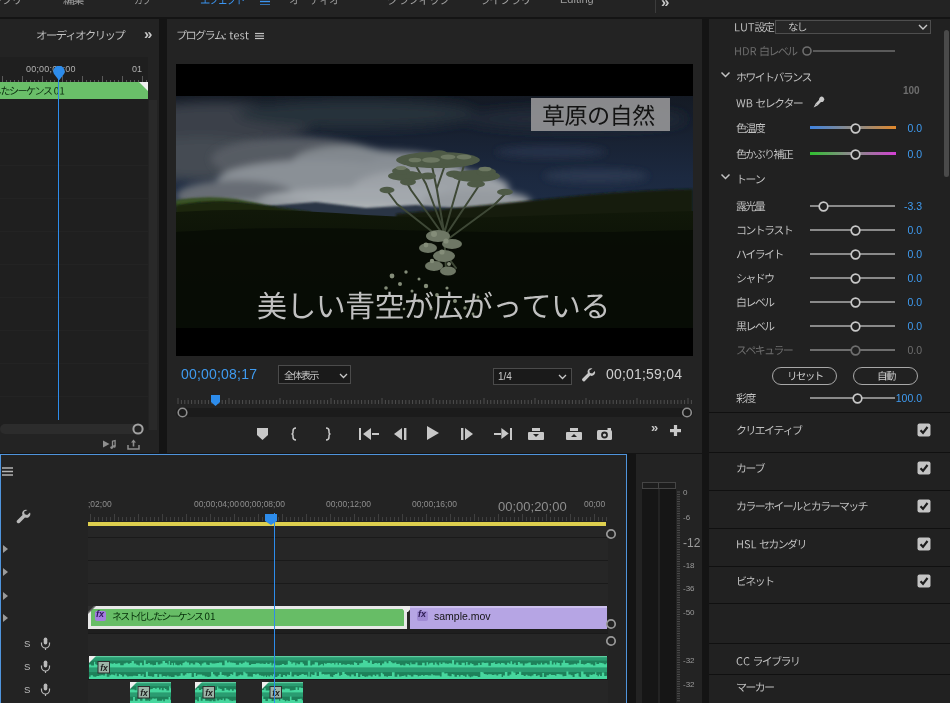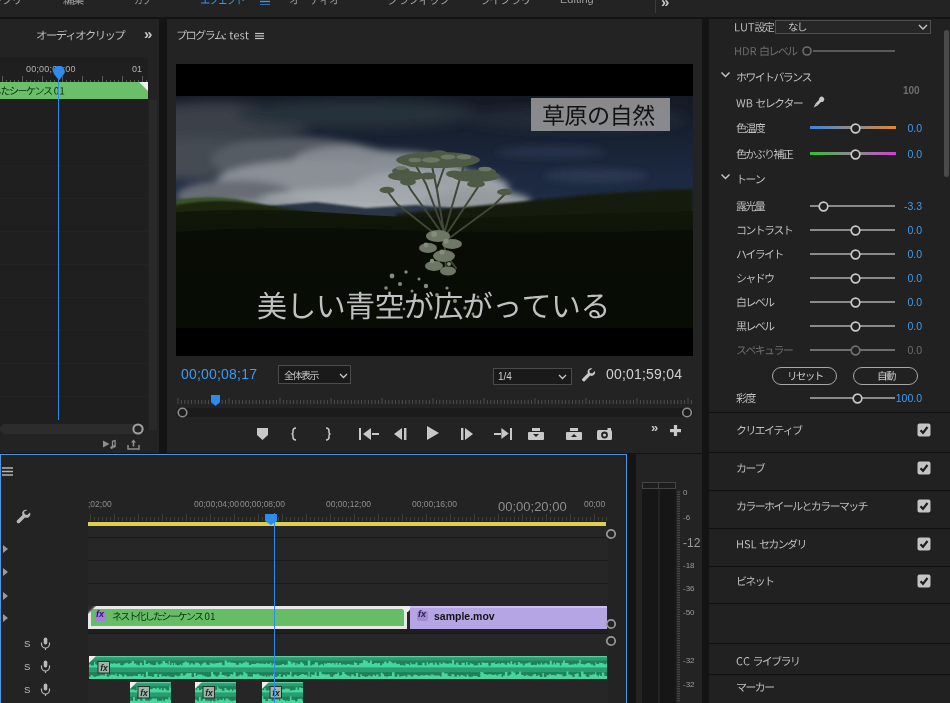--- a/index.html
+++ b/index.html
@@ -697,21 +697,21 @@
 <svg style="position:absolute;left:112px;top:610px;overflow:visible" width="160" height="14">
       <path d="M8.7 -1.3L9.3 -2.0C8.3 -2.6 7.8 -3.0 6.9 -3.5L6.3 -2.9C7.3 -2.4 7.9 -2.0 8.7 -1.3ZM8.3 -6.0L7.8 -6.5C7.6 -6.5 7.4 -6.5 7.1 -6.5L5.5 -6.5L5.5 -7.1C5.5 -7.4 5.5 -7.8 5.5 -8.0L4.6 -8.0C4.7 -7.8 4.7 -7.4 4.7 -7.1L4.7 -6.5L2.7 -6.5C2.4 -6.5 1.8 -6.5 1.5 -6.5L1.5 -5.7C1.8 -5.7 2.4 -5.7 2.7 -5.7C3.2 -5.7 6.4 -5.7 6.9 -5.7C6.5 -5.3 5.7 -4.5 4.8 -3.9C3.9 -3.3 2.7 -2.7 0.8 -2.2L1.3 -1.5C2.6 -1.9 3.7 -2.3 4.7 -2.9L4.6 -0.7C4.6 -0.3 4.6 0.1 4.6 0.4L5.5 0.4C5.5 0.1 5.4 -0.3 5.4 -0.7L5.5 -3.4C6.4 -4.0 7.2 -4.9 7.7 -5.5C7.9 -5.6 8.1 -5.9 8.3 -6.0ZM16.2 -6.7L15.7 -7.1C15.5 -7.0 15.3 -7.0 14.9 -7.0C14.6 -7.0 11.5 -7.0 11.1 -7.0C10.8 -7.0 10.2 -7.0 10.1 -7.1L10.1 -6.2C10.2 -6.2 10.7 -6.2 11.1 -6.2C11.4 -6.2 14.6 -6.2 15 -6.2C14.7 -5.4 14 -4.2 13.3 -3.4C12.3 -2.3 10.8 -1.1 9.2 -0.5L9.8 0.2C11.3 -0.5 12.7 -1.6 13.7 -2.7C14.8 -1.8 15.8 -0.6 16.5 0.3L17.2 -0.3C16.5 -1.1 15.3 -2.4 14.3 -3.3C15 -4.2 15.6 -5.4 15.9 -6.2C16 -6.4 16.1 -6.6 16.2 -6.7ZM19.8 -0.9C19.8 -0.5 19.8 -0.0 19.7 0.3L20.7 0.3C20.6 -0.0 20.6 -0.6 20.6 -0.9L20.6 -4.2C21.7 -3.8 23.4 -3.2 24.5 -2.6L24.9 -3.4C23.8 -4.0 21.9 -4.7 20.6 -5.1L20.6 -6.7C20.6 -7.0 20.6 -7.4 20.7 -7.7L19.7 -7.7C19.8 -7.4 19.8 -7.0 19.8 -6.7C19.8 -5.9 19.8 -1.4 19.8 -0.9ZM33.2 -6.5C32.5 -5.8 31.3 -5.0 30.2 -4.4L30.2 -8.2L29.5 -8.2L29.5 -0.8C29.5 0.4 29.8 0.7 30.8 0.7C31.1 0.7 32.6 0.7 32.9 0.7C33.9 0.7 34.2 0.1 34.3 -1.6C34.1 -1.6 33.8 -1.7 33.6 -1.9C33.5 -0.4 33.4 -0.1 32.9 -0.1C32.5 -0.1 31.2 -0.1 30.9 -0.1C30.3 -0.1 30.2 -0.2 30.2 -0.7L30.2 -3.7C31.5 -4.3 32.8 -5.1 33.8 -5.9ZM27.7 -8.2C27.1 -6.7 26 -5.1 24.8 -4.2C25 -4.0 25.2 -3.6 25.3 -3.4C25.7 -3.8 26.2 -4.3 26.6 -4.9L26.6 0.8L27.3 0.8L27.3 -5.9C27.8 -6.6 28.2 -7.3 28.5 -8.0ZM36.2 -7.8L35.2 -7.8C35.2 -7.5 35.3 -7.2 35.3 -6.8C35.3 -5.7 35.2 -3.2 35.2 -1.7C35.2 -0.1 36.2 0.5 37.6 0.5C39.8 0.5 41.1 -0.8 41.8 -1.7L41.2 -2.4C40.5 -1.3 39.5 -0.3 37.6 -0.3C36.7 -0.3 36 -0.7 36 -1.8C36 -3.3 36.1 -5.7 36.1 -6.8C36.1 -7.1 36.1 -7.5 36.2 -7.8ZM46.4 -4.8L46.4 -4.1C47 -4.2 47.6 -4.2 48.2 -4.2C48.8 -4.2 49.4 -4.1 49.9 -4.1L49.9 -4.8C49.4 -4.9 48.8 -4.9 48.2 -4.9C47.6 -4.9 46.9 -4.9 46.4 -4.8ZM46.6 -2.4L45.8 -2.5C45.8 -2.0 45.7 -1.7 45.7 -1.3C45.7 -0.3 46.5 0.2 48.1 0.2C48.9 0.2 49.5 0.1 50 0.1L50.1 -0.8C49.5 -0.6 48.8 -0.6 48.1 -0.6C46.7 -0.6 46.4 -1.0 46.4 -1.5C46.4 -1.8 46.5 -2.1 46.6 -2.4ZM43.2 -6.2C42.9 -6.2 42.5 -6.2 42 -6.3L42 -5.5C42.4 -5.5 42.8 -5.5 43.2 -5.5C43.5 -5.5 43.8 -5.5 44.1 -5.5C44 -5.1 44 -4.7 43.9 -4.4C43.5 -3.0 42.8 -1.0 42.2 0.1L43.1 0.4C43.6 -0.7 44.3 -2.8 44.6 -4.2C44.7 -4.7 44.9 -5.1 44.9 -5.6C45.6 -5.6 46.4 -5.8 47 -5.9L47 -6.7C46.4 -6.5 45.8 -6.4 45.1 -6.3L45.2 -7.1C45.3 -7.3 45.4 -7.7 45.4 -7.9L44.5 -8.0C44.5 -7.7 44.5 -7.4 44.4 -7.1C44.4 -6.9 44.4 -6.6 44.3 -6.2C43.9 -6.2 43.5 -6.2 43.2 -6.2ZM52.2 -7.7L51.8 -7.0C52.4 -6.7 53.4 -6.0 53.9 -5.6L54.4 -6.3C54 -6.6 52.8 -7.4 52.2 -7.7ZM50.7 -0.5L51.2 0.3C52.1 0.1 53.5 -0.4 54.5 -1.0C56.1 -1.9 57.5 -3.2 58.3 -4.5L57.9 -5.4C57 -4.0 55.7 -2.6 54.1 -1.7C53.1 -1.1 51.8 -0.7 50.7 -0.5ZM50.7 -5.4L50.3 -4.8C50.9 -4.4 52 -3.7 52.4 -3.4L52.9 -4.1C52.5 -4.4 51.3 -5.1 50.7 -5.4ZM58.4 -4.3L58.4 -3.4C58.7 -3.4 59.3 -3.4 59.8 -3.4C60.6 -3.4 64.5 -3.4 65.3 -3.4C65.8 -3.4 66.2 -3.4 66.4 -3.4L66.4 -4.3C66.2 -4.3 65.8 -4.3 65.3 -4.3C64.5 -4.3 60.5 -4.3 59.8 -4.3C59.2 -4.3 58.7 -4.3 58.4 -4.3ZM69.7 -7.7L68.8 -7.9C68.7 -7.7 68.7 -7.4 68.6 -7.1C68.5 -6.7 68.3 -6.2 68 -5.7C67.7 -5.1 67 -4.1 66.3 -3.6L67 -3.1C67.6 -3.6 68.3 -4.5 68.7 -5.2L71.3 -5.2C71.1 -2.7 70.1 -1.4 69.1 -0.7C68.9 -0.5 68.5 -0.3 68.3 -0.2L69.1 0.4C70.8 -0.7 72 -2.4 72.1 -5.2L73.8 -5.2C74 -5.2 74.4 -5.2 74.8 -5.2L74.8 -6.1C74.5 -6.0 74.1 -6.0 73.8 -6.0L69.1 -6.0C69.2 -6.4 69.4 -6.7 69.5 -7.0C69.5 -7.2 69.6 -7.5 69.7 -7.7ZM76.1 -7.3L75.5 -6.7C76.2 -6.2 77.5 -5.2 78 -4.6L78.6 -5.3C78.1 -5.8 76.8 -6.9 76.1 -7.3ZM75.2 -0.6L75.7 0.2C77.4 -0.1 78.7 -0.7 79.7 -1.4C81.2 -2.3 82.3 -3.7 83 -4.9L82.5 -5.8C82 -4.5 80.8 -3.1 79.2 -2.1C78.3 -1.5 77 -0.9 75.2 -0.6ZM90 -6.7L89.5 -7.1C89.3 -7.0 89.1 -7.0 88.7 -7.0C88.4 -7.0 85.3 -7.0 84.9 -7.0C84.6 -7.0 84 -7.0 83.9 -7.1L83.9 -6.2C84 -6.2 84.5 -6.2 84.9 -6.2C85.2 -6.2 88.4 -6.2 88.8 -6.2C88.5 -5.4 87.8 -4.2 87.1 -3.4C86.1 -2.3 84.6 -1.1 83 -0.5L83.6 0.2C85.1 -0.5 86.5 -1.6 87.5 -2.7C88.6 -1.8 89.6 -0.6 90.3 0.3L91 -0.3C90.3 -1.1 89.1 -2.4 88.1 -3.3C88.8 -4.2 89.4 -5.4 89.8 -6.2C89.8 -6.4 89.9 -6.6 90 -6.7ZM95.2 0.1C96.6 0.1 97.5 -1.1 97.5 -3.7C97.5 -6.2 96.6 -7.5 95.2 -7.5C93.8 -7.5 92.9 -6.2 92.9 -3.7C92.9 -1.1 93.8 0.1 95.2 0.1ZM95.2 -0.6C94.4 -0.6 93.8 -1.5 93.8 -3.7C93.8 -5.8 94.4 -6.7 95.2 -6.7C96 -6.7 96.6 -5.8 96.6 -3.7C96.6 -1.5 96 -0.6 95.2 -0.6ZM98.9 0.0L102.9 0.0L102.9 -0.8L101.4 -0.8L101.4 -7.3L100.7 -7.3C100.3 -7.1 99.9 -6.9 99.2 -6.8L99.2 -6.2L100.5 -6.2L100.5 -0.8L98.9 -0.8Z" transform="translate(0,10)" fill="#06300a"></path>
     </svg>
 <svg style="position:absolute;left:400px;top:606px" width="13" height="7">
       <path d="M0 0h13l-5 6h-3Z" fill="#ececec"></path>
     </svg>
 <div style="position:absolute;left:410px;top:606px;width:197px;height:23px;background:#b6a5e4"></div>
 <div style="position:absolute;left:410px;top:606px;width:197px;height:2px;background:#cdc0ee"></div>
 <div style="position:absolute;left:417px;top:611px;width:11px;height:10px;background:#a08bd4;border-radius:2px"></div>
 <div style="position:absolute;left:418px;top:609px;font-size:9px;color:#2e1d54;font-weight:bold;letter-spacing:0;white-space:nowrap;"><i>fx</i></div>
-<div style="position:absolute;left:434px;top:610px;font-size:10.5px;color:#141414;font-weight:bold;letter-spacing:0;white-space:nowrap;">sample.mov</div>
+<div style="position:absolute;left:434px;top:610px;font-size:10.5px;color:#141414;font-weight:normal;letter-spacing:0;white-space:nowrap;">sample.mov</div>
 <svg style="position:absolute;left:89px;top:656px" width="518" height="23" viewBox="0 0 518 23">
       <rect width="518" height="23" fill="#2a9c71"></rect>
       <rect y="4.6" width="518" height="6.9" fill="#1e815a"></rect>
       <path d="M0 11.5L0.0 8.6L2.1 8.6L2.1 9.4L3.8 9.4L3.8 9.5L5.0 9.5L5.0 5.7L6.2 5.7L6.2 8.3L7.5 8.3L7.5 8.9L10.1 8.9L10.1 7.8L12.8 7.8L12.8 9.5L14.4 9.5L14.4 6.7L16.0 6.7L16.0 7.0L18.0 7.0L18.0 7.6L20.0 7.6L20.0 6.9L21.4 6.9L21.4 7.5L23.0 7.5L23.0 7.8L24.6 7.8L24.6 7.1L26.1 7.1L26.1 7.8L28.6 7.8L28.6 7.3L31.2 7.3L31.2 9.3L33.6 9.3L33.6 9.2L34.7 9.2L34.7 7.5L36.7 7.5L36.7 6.8L38.9 6.8L38.9 7.7L40.8 7.7L40.8 7.0L42.6 7.0L42.6 5.0L44.9 5.0L44.9 7.6L47.3 7.6L47.3 8.7L49.4 8.7L49.4 9.6L50.8 9.6L50.8 6.8L53.1 6.8L53.1 9.2L54.9 9.2L54.9 4.3L56.7 4.3L56.7 7.9L59.1 7.9L59.1 6.9L60.9 6.9L60.9 8.5L63.5 8.5L63.5 9.2L65.0 9.2L65.0 8.9L67.0 8.9L67.0 6.3L68.8 6.3L68.8 8.5L71.4 8.5L71.4 7.4L73.5 7.4L73.5 5.0L76.0 5.0L76.0 7.1L78.4 7.1L78.4 8.4L79.7 8.4L79.7 5.1L80.9 5.1L80.9 9.0L82.5 9.0L82.5 7.0L83.9 7.0L83.9 9.3L85.0 9.3L85.0 6.8L86.3 6.8L86.3 8.8L88.0 8.8L88.0 9.3L90.7 9.3L90.7 8.2L92.0 8.2L92.0 9.3L93.5 9.3L93.5 7.0L94.6 7.0L94.6 6.6L95.9 6.6L95.9 5.4L97.9 5.4L97.9 6.5L100.1 6.5L100.1 8.8L101.5 8.8L101.5 7.2L103.8 7.2L103.8 8.6L106.2 8.6L106.2 6.5L108.6 6.5L108.6 7.0L110.1 7.0L110.1 8.0L111.2 8.0L111.2 9.6L112.7 9.6L112.7 7.4L114.5 7.4L114.5 6.6L117.2 6.6L117.2 8.5L118.6 8.5L118.6 9.0L120.7 9.0L120.7 6.8L122.6 6.8L122.6 7.6L123.8 7.6L123.8 7.5L126.2 7.5L126.2 7.2L127.6 7.2L127.6 7.1L130.0 7.1L130.0 6.5L131.7 6.5L131.7 6.6L133.1 6.6L133.1 9.3L135.6 9.3L135.6 4.5L138.0 4.5L138.0 6.5L139.7 6.5L139.7 5.4L140.8 5.4L140.8 6.5L142.8 6.5L142.8 6.7L145.3 6.7L145.3 7.0L146.8 7.0L146.8 8.7L148.8 8.7L148.8 8.8L150.1 8.8L150.1 6.7L151.9 6.7L151.9 7.8L153.7 7.8L153.7 6.7L155.7 6.7L155.7 5.4L157.5 5.4L157.5 6.5L159.9 6.5L159.9 9.1L162.1 9.1L162.1 7.9L164.0 7.9L164.0 7.9L165.3 7.9L165.3 7.9L166.9 7.9L166.9 7.2L168.9 7.2L168.9 7.2L170.7 7.2L170.7 7.7L172.6 7.7L172.6 7.4L174.5 7.4L174.5 8.1L176.8 8.1L176.8 6.8L178.3 6.8L178.3 7.9L180.7 7.9L180.7 6.7L182.5 6.7L182.5 9.4L183.7 9.4L183.7 7.5L186.3 7.5L186.3 9.2L188.4 9.2L188.4 9.2L191.1 9.2L191.1 9.0L192.8 9.0L192.8 8.1L195.2 8.1L195.2 9.1L197.2 9.1L197.2 8.6L198.8 8.6L198.8 4.8L200.8 4.8L200.8 5.7L202.4 5.7L202.4 7.7L203.6 7.7L203.6 6.5L206.3 6.5L206.3 9.3L207.4 9.3L207.4 7.2L208.7 7.2L208.7 8.3L211.1 8.3L211.1 6.3L213.7 6.3L213.7 7.8L215.0 7.8L215.0 9.5L216.7 9.5L216.7 9.4L218.8 9.4L218.8 4.5L221.3 4.5L221.3 9.4L223.1 9.4L223.1 8.6L225.7 8.6L225.7 6.3L227.7 6.3L227.7 6.4L229.0 6.4L229.0 9.5L230.6 9.5L230.6 8.7L232.2 8.7L232.2 8.0L233.8 8.0L233.8 9.6L235.0 9.6L235.0 7.3L236.4 7.3L236.4 8.1L237.6 8.1L237.6 7.0L239.5 7.0L239.5 7.0L241.4 7.0L241.4 7.4L243.1 7.4L243.1 7.0L245.2 7.0L245.2 8.4L246.4 8.4L246.4 6.7L248.7 6.7L248.7 8.8L249.9 8.8L249.9 7.0L252.1 7.0L252.1 8.8L253.7 8.8L253.7 8.2L255.5 8.2L255.5 8.8L258.1 8.8L258.1 7.9L260.8 7.9L260.8 8.7L261.9 8.7L261.9 8.4L263.8 8.4L263.8 9.0L264.9 9.0L264.9 6.3L266.6 6.3L266.6 7.0L268.2 7.0L268.2 8.9L270.2 8.9L270.2 7.2L272.4 7.2L272.4 6.8L274.0 6.8L274.0 4.0L276.3 4.0L276.3 5.1L278.7 5.1L278.7 6.8L281.0 6.8L281.0 4.5L282.9 4.5L282.9 8.0L285.3 8.0L285.3 7.0L287.9 7.0L287.9 7.5L289.3 7.5L289.3 7.0L291.0 7.0L291.0 9.3L293.0 9.3L293.0 7.6L295.2 7.6L295.2 5.6L297.6 5.6L297.6 7.3L299.5 7.3L299.5 5.0L301.8 5.0L301.8 6.3L303.3 6.3L303.3 7.3L305.6 7.3L305.6 6.5L307.3 6.5L307.3 8.1L309.6 8.1L309.6 7.7L310.9 7.7L310.9 9.2L313.2 9.2L313.2 8.7L314.3 8.7L314.3 9.5L316.4 9.5L316.4 7.4L318.0 7.4L318.0 8.0L319.9 8.0L319.9 9.3L321.3 9.3L321.3 6.5L322.4 6.5L322.4 8.2L325.1 8.2L325.1 8.2L326.5 8.2L326.5 6.6L328.5 6.6L328.5 9.2L331.1 9.2L331.1 9.2L333.1 9.2L333.1 6.8L334.5 6.8L334.5 6.8L335.7 6.8L335.7 9.6L337.5 9.6L337.5 6.2L339.1 6.2L339.1 8.6L340.2 8.6L340.2 7.2L341.5 7.2L341.5 6.7L344.1 6.7L344.1 8.7L345.8 8.7L345.8 6.4L347.5 6.4L347.5 8.3L348.7 8.3L348.7 9.3L350.2 9.3L350.2 6.6L351.7 6.6L351.7 8.0L353.4 8.0L353.4 6.6L355.8 6.6L355.8 7.6L358.4 7.6L358.4 7.9L359.6 7.9L359.6 7.3L361.9 7.3L361.9 7.6L363.1 7.6L363.1 4.1L365.0 4.1L365.0 8.6L367.2 8.6L367.2 6.5L369.4 6.5L369.4 8.7L371.1 8.7L371.1 9.1L372.6 9.1L372.6 6.7L374.0 6.7L374.0 6.7L375.8 6.7L375.8 9.2L377.1 9.2L377.1 6.0L378.6 6.0L378.6 8.8L381.1 8.8L381.1 7.2L382.8 7.2L382.8 8.0L384.5 8.0L384.5 9.5L387.1 9.5L387.1 9.3L389.2 9.3L389.2 6.9L390.8 6.9L390.8 8.9L392.6 8.9L392.6 6.6L395.1 6.6L395.1 7.1L397.3 7.1L397.3 6.8L399.4 6.8L399.4 9.7L401.9 9.7L401.9 7.0L404.6 7.0L404.6 6.3L405.9 6.3L405.9 8.0L408.5 8.0L408.5 7.3L410.9 7.3L410.9 8.2L412.0 8.2L412.0 7.1L414.6 7.1L414.6 7.6L415.9 7.6L415.9 8.8L418.1 8.8L418.1 6.8L420.1 6.8L420.1 7.8L421.5 7.8L421.5 5.2L423.1 5.2L423.1 8.2L425.2 8.2L425.2 6.8L426.7 6.8L426.7 8.9L428.9 8.9L428.9 6.1L430.8 6.1L430.8 7.5L432.4 7.5L432.4 7.5L433.8 7.5L433.8 9.6L435.6 9.6L435.6 7.5L438.0 7.5L438.0 7.3L439.4 7.3L439.4 6.5L441.8 6.5L441.8 8.9L444.1 8.9L444.1 8.7L446.0 8.7L446.0 9.1L447.8 9.1L447.8 7.5L449.1 7.5L449.1 8.4L451.8 8.4L451.8 6.7L453.0 6.7L453.0 8.4L455.5 8.4L455.5 7.3L458.1 7.3L458.1 8.6L460.7 8.6L460.7 4.7L462.8 4.7L462.8 8.4L464.5 8.4L464.5 6.6L466.0 6.6L466.0 8.5L467.3 8.5L467.3 6.6L469.0 6.6L469.0 7.0L470.8 7.0L470.8 9.5L472.5 9.5L472.5 6.7L474.2 6.7L474.2 4.2L475.9 4.2L475.9 7.0L477.1 7.0L477.1 7.0L479.6 7.0L479.6 8.8L482.2 8.8L482.2 8.6L484.8 8.6L484.8 7.7L487.1 7.7L487.1 8.6L488.2 8.6L488.2 7.2L490.3 7.2L490.3 4.1L491.8 4.1L491.8 8.1L494.4 8.1L494.4 8.4L496.2 8.4L496.2 8.1L497.6 8.1L497.6 7.1L500.0 7.1L500.0 7.2L501.6 7.2L501.6 8.6L504.0 8.6L504.0 9.4L506.3 9.4L506.3 6.3L507.4 6.3L507.4 7.9L510.1 7.9L510.1 6.8L511.6 6.8L511.6 6.9L513.5 6.9L513.5 7.4L515.0 7.4L515.0 8.3L517.2 8.3L517.2 7.3L518.0 7.3L518 11.5Z" fill="#46d79e"></path>
       <rect y="16.1" width="518" height="6.9" fill="#1e815a"></rect>
       <path d="M0 23.0L0.0 20.8L1.6 20.8L1.6 19.3L3.9 19.3L3.9 20.5L5.3 20.5L5.3 20.7L7.4 20.7L7.4 20.1L10.1 20.1L10.1 19.5L12.5 19.5L12.5 19.1L13.7 19.1L13.7 19.6L16.2 19.6L16.2 15.7L17.7 15.7L17.7 20.8L20.4 20.8L20.4 19.3L22.1 19.3L22.1 18.4L23.6 18.4L23.6 18.7L24.9 18.7L24.9 19.2L26.3 19.2L26.3 17.4L27.7 17.4L27.7 20.3L29.9 20.3L29.9 18.0L31.5 18.0L31.5 19.0L33.1 19.0L33.1 20.5L35.1 20.5L35.1 18.4L36.8 18.4L36.8 19.4L38.1 19.4L38.1 20.6L39.8 20.6L39.8 20.2L42.4 20.2L42.4 20.2L44.1 20.2L44.1 19.8L46.8 19.8L46.8 20.0L49.1 20.0L49.1 18.0L51.6 18.0L51.6 19.8L53.4 19.8L53.4 18.3L54.7 18.3L54.7 21.1L56.9 21.1L56.9 15.7L58.9 15.7L58.9 20.0L60.3 20.0L60.3 20.2L62.9 20.2L62.9 20.8L65.2 20.8L65.2 18.0L66.6 18.0L66.6 18.1L68.4 18.1L68.4 21.0L70.1 21.0L70.1 18.2L72.6 18.2L72.6 20.6L74.0 20.6L74.0 19.9L76.4 19.9L76.4 20.6L78.2 20.6L78.2 19.5L79.5 19.5L79.5 20.4L82.0 20.4L82.0 21.0L84.3 21.0L84.3 21.0L85.6 21.0L85.6 19.2L87.7 19.2L87.7 20.2L89.8 20.2L89.8 19.8L91.6 19.8L91.6 17.2L93.7 17.2L93.7 19.6L96.0 19.6L96.0 18.6L97.4 18.6L97.4 17.1L98.7 17.1L98.7 17.2L100.5 17.2L100.5 17.0L102.6 17.0L102.6 20.9L104.9 20.9L104.9 17.0L106.8 17.0L106.8 19.9L108.2 19.9L108.2 18.4L110.4 18.4L110.4 18.5L113.1 18.5L113.1 19.6L115.7 19.6L115.7 20.6L118.3 20.6L118.3 20.9L120.6 20.9L120.6 20.6L122.1 20.6L122.1 16.0L124.0 16.0L124.0 18.2L125.5 18.2L125.5 19.5L126.7 19.5L126.7 20.6L129.3 20.6L129.3 19.0L130.7 19.0L130.7 16.1L132.6 16.1L132.6 19.1L135.1 19.1L135.1 19.4L137.6 19.4L137.6 20.8L139.7 20.8L139.7 19.9L141.3 19.9L141.3 18.0L142.9 18.0L142.9 18.7L144.3 18.7L144.3 16.2L146.7 16.2L146.7 20.3L149.4 20.3L149.4 19.3L151.0 19.3L151.0 18.6L152.3 18.6L152.3 19.2L154.3 19.2L154.3 15.7L155.7 15.7L155.7 16.5L156.8 16.5L156.8 17.5L158.5 17.5L158.5 20.4L160.5 20.4L160.5 20.5L162.4 20.5L162.4 20.7L163.9 20.7L163.9 18.1L166.0 18.1L166.0 18.4L167.8 18.4L167.8 17.8L169.9 17.8L169.9 19.3L172.0 19.3L172.0 19.7L174.3 19.7L174.3 20.4L175.5 20.4L175.5 19.4L176.9 19.4L176.9 21.0L178.1 21.0L178.1 19.4L179.4 19.4L179.4 20.5L181.3 20.5L181.3 19.1L182.7 19.1L182.7 20.2L183.9 20.2L183.9 18.3L186.1 18.3L186.1 21.1L188.4 21.1L188.4 19.7L190.2 19.7L190.2 17.9L191.7 17.9L191.7 21.0L194.0 21.0L194.0 18.9L196.2 18.9L196.2 20.3L198.0 20.3L198.0 18.6L199.6 18.6L199.6 19.1L201.0 19.1L201.0 15.8L202.5 15.8L202.5 20.4L205.1 20.4L205.1 18.8L207.6 18.8L207.6 20.1L210.2 20.1L210.2 19.1L212.4 19.1L212.4 18.0L214.8 18.0L214.8 18.9L216.6 18.9L216.6 18.8L218.2 18.8L218.2 20.5L219.4 20.5L219.4 15.7L220.6 15.7L220.6 20.8L222.2 20.8L222.2 18.2L223.4 18.2L223.4 18.9L225.6 18.9L225.6 16.3L227.6 16.3L227.6 20.0L230.0 20.0L230.0 15.8L232.5 15.8L232.5 18.2L233.8 18.2L233.8 18.0L235.0 18.0L235.0 18.4L237.1 18.4L237.1 18.5L238.6 18.5L238.6 18.3L240.9 18.3L240.9 20.5L242.7 20.5L242.7 21.1L244.3 21.1L244.3 18.9L245.9 18.9L245.9 18.1L248.4 18.1L248.4 16.6L250.1 16.6L250.1 19.8L251.8 19.8L251.8 18.9L253.2 18.9L253.2 15.9L255.6 15.9L255.6 18.1L257.0 18.1L257.0 18.7L258.2 18.7L258.2 19.6L260.5 19.6L260.5 20.6L262.2 20.6L262.2 18.5L264.8 18.5L264.8 20.2L267.0 20.2L267.0 17.0L269.1 17.0L269.1 20.9L271.3 20.9L271.3 18.6L273.0 18.6L273.0 19.9L275.5 19.9L275.5 20.9L276.7 20.9L276.7 20.5L279.2 20.5L279.2 19.5L281.7 19.5L281.7 20.4L283.7 20.4L283.7 18.7L285.8 18.7L285.8 20.0L287.2 20.0L287.2 18.4L289.5 18.4L289.5 20.6L291.8 20.6L291.8 16.8L293.6 16.8L293.6 18.3L295.0 18.3L295.0 20.2L297.5 20.2L297.5 20.7L299.0 20.7L299.0 20.1L300.3 20.1L300.3 20.1L303.0 20.1L303.0 16.3L305.6 16.3L305.6 20.8L308.3 20.8L308.3 18.6L310.1 18.6L310.1 20.5L311.4 20.5L311.4 20.5L312.5 20.5L312.5 19.9L314.8 19.9L314.8 19.5L316.6 19.5L316.6 20.7L318.3 20.7L318.3 18.8L320.1 18.8L320.1 19.3L321.9 19.3L321.9 20.4L324.4 20.4L324.4 18.7L326.9 18.7L326.9 19.0L328.7 19.0L328.7 20.2L330.0 20.2L330.0 19.8L332.2 19.8L332.2 19.1L334.0 19.1L334.0 19.7L335.7 19.7L335.7 19.0L337.1 19.0L337.1 19.1L338.8 19.1L338.8 19.6L340.0 19.6L340.0 19.4L342.4 19.4L342.4 18.1L343.6 18.1L343.6 19.3L345.9 19.3L345.9 19.5L348.3 19.5L348.3 19.5L350.9 19.5L350.9 20.5L352.6 20.5L352.6 16.2L355.3 16.2L355.3 17.5L356.9 17.5L356.9 17.3L358.6 17.3L358.6 19.8L360.3 19.8L360.3 20.3L362.6 20.3L362.6 18.1L364.0 18.1L364.0 18.6L365.5 18.6L365.5 20.7L367.9 20.7L367.9 19.1L369.9 19.1L369.9 20.4L371.5 20.4L371.5 19.1L373.9 19.1L373.9 19.7L375.9 19.7L375.9 20.8L377.6 20.8L377.6 18.4L379.3 18.4L379.3 20.3L380.7 20.3L380.7 21.2L382.2 21.2L382.2 20.4L384.1 20.4L384.1 19.8L386.2 19.8L386.2 20.0L388.7 20.0L388.7 21.0L391.3 21.0L391.3 16.1L393.7 16.1L393.7 16.6L394.8 16.6L394.8 18.1L396.3 18.1L396.3 18.3L397.8 18.3L397.8 18.7L399.1 18.7L399.1 18.2L400.5 18.2L400.5 18.3L402.8 18.3L402.8 19.0L405.2 19.0L405.2 18.5L407.4 18.5L407.4 19.5L409.2 19.5L409.2 18.3L410.7 18.3L410.7 17.9L412.6 17.9L412.6 21.0L414.0 21.0L414.0 19.6L415.9 19.6L415.9 15.9L418.4 15.9L418.4 19.7L420.5 19.7L420.5 18.5L422.3 18.5L422.3 15.5L424.4 15.5L424.4 16.6L426.5 16.6L426.5 19.0L428.1 19.0L428.1 18.0L430.0 18.0L430.0 15.7L432.2 15.7L432.2 19.1L434.7 19.1L434.7 20.0L436.7 20.0L436.7 18.7L438.5 18.7L438.5 19.8L440.9 19.8L440.9 20.2L442.6 20.2L442.6 19.5L444.5 19.5L444.5 18.0L446.9 18.0L446.9 20.1L448.5 20.1L448.5 19.3L450.8 19.3L450.8 21.0L453.4 21.0L453.4 16.9L454.9 16.9L454.9 21.1L457.5 21.1L457.5 19.2L459.9 19.2L459.9 18.2L462.0 18.2L462.0 19.1L464.0 19.1L464.0 19.0L466.2 19.0L466.2 19.7L467.4 19.7L467.4 18.0L469.8 18.0L469.8 18.2L471.5 18.2L471.5 18.5L473.5 18.5L473.5 20.3L475.3 20.3L475.3 20.1L477.4 20.1L477.4 15.6L479.4 15.6L479.4 18.5L481.8 18.5L481.8 19.3L483.6 19.3L483.6 21.1L485.6 21.1L485.6 18.1L487.5 18.1L487.5 17.3L489.6 17.3L489.6 20.5L490.8 20.5L490.8 21.1L492.1 21.1L492.1 15.5L494.5 15.5L494.5 18.2L496.8 18.2L496.8 20.4L498.2 20.4L498.2 21.0L500.4 21.0L500.4 18.4L501.7 18.4L501.7 19.1L503.5 19.1L503.5 18.2L506.2 18.2L506.2 16.3L507.3 16.3L507.3 19.1L508.5 19.1L508.5 20.2L509.9 20.2L509.9 18.4L511.1 18.4L511.1 20.0L512.9 20.0L512.9 16.5L515.2 16.5L515.2 20.0L517.4 20.0L517.4 19.8L518.0 19.8L518 23.0Z" fill="#46d79e"></path>
       <rect y="0" width="518" height="1.2" fill="#5ecda0"></rect>
       <path d="M0 0L7 0L0 7Z" fill="#efefef"></path>
       <rect x="9" y="5.5" width="11.5" height="11.5" fill="#9db5a8" stroke="#2e2e2e" stroke-width="1"></rect>
       <text x="11.2" y="14.7" font-size="8.5" font-style="italic" font-weight="bold" fill="#1d1d1d" font-family="Liberation Sans">fx</text>

